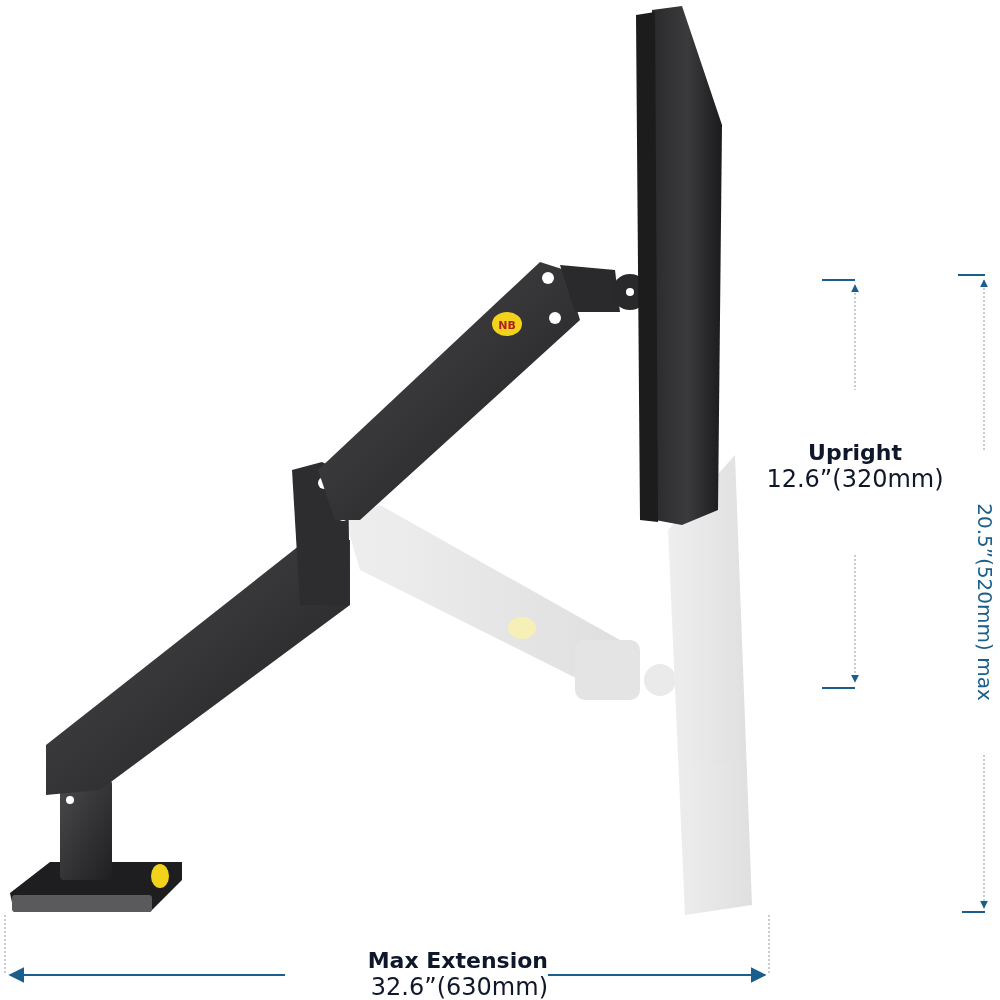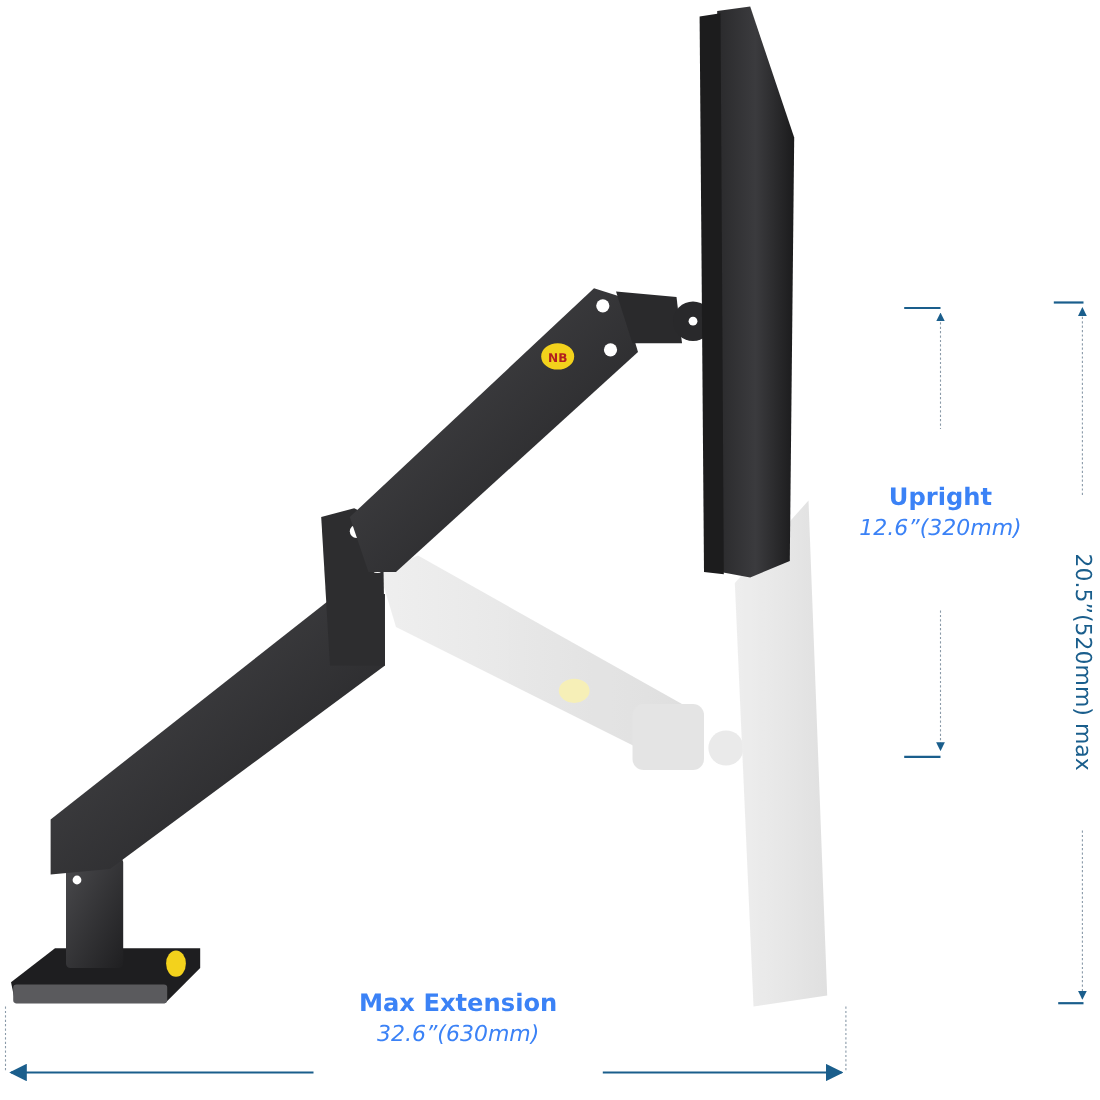--- a/index.html
+++ b/index.html
@@ -1,20 +1,20 @@
 <!DOCTYPE html>
 <html><head>
 <meta charset="utf-8">
 <style>
   html, body { margin:0; padding:0; background:#ffffff; }
   body { width:1000px; height:1000px; position:relative; overflow:hidden; font-family:"DejaVu Sans", sans-serif; }
   #stage { position:absolute; left:0; top:0; width:1000px; height:1000px; }
-  .label { position:absolute; color:#3b82f6; text-align:center; white-space:nowrap; }
+  .label { position:absolute; color:#0f172a; text-align:center; white-space:nowrap; }
   .label .title { font-weight:bold; font-size:22px; line-height:26px; }
-  .label .value { font-size:20px; line-height:26px;font-style:italic; }
+  .label .value { font-size:24px; line-height:26px; }
   .vlabel { position:absolute; color:#1a5e8c; font-size:20px; white-space:nowrap; transform-origin:center center; }
 </style>
 </head>
 <body>
 
 <div id="stage">
   <svg width="1000" height="1000" viewBox="0 0 1000 1000">
     <defs>
       <linearGradient id="armG" x1="0" y1="0" x2="1" y2="1">
         <stop offset="0" stop-color="#4a4a4d"></stop>
@@ -93,19 +93,19 @@
       <line x1="984" y1="755" x2="984" y2="908" stroke="#8a9aa8" stroke-width="1" stroke-dasharray="2,2" marker-end="url(#arrow)"></line>
       <line x1="962" y1="912" x2="985" y2="912" stroke="#1a5e8c" stroke-width="2"></line>
     </g>
   </svg>
 
   <div class="label" style="left:755px; top:440px; width:200px;">
     <div class="title">Upright</div>
     <div class="value">12.6”(320mm)</div>
   </div>
 
-  <div class="label" style="left:285px; top:900px; width:263px;">
+  <div class="label" style="left:285px; top:948px; width:263px;text-align:right;">
     <div class="title">Max Extension</div>
     <div class="value">32.6”(630mm)</div>
   </div>
 
   <div class="vlabel" style="left:870px; top:590px; width:230px; text-align:center; transform:rotate(90deg);">20.5”(520mm) max</div>
 </div>
 
 </body></html>

